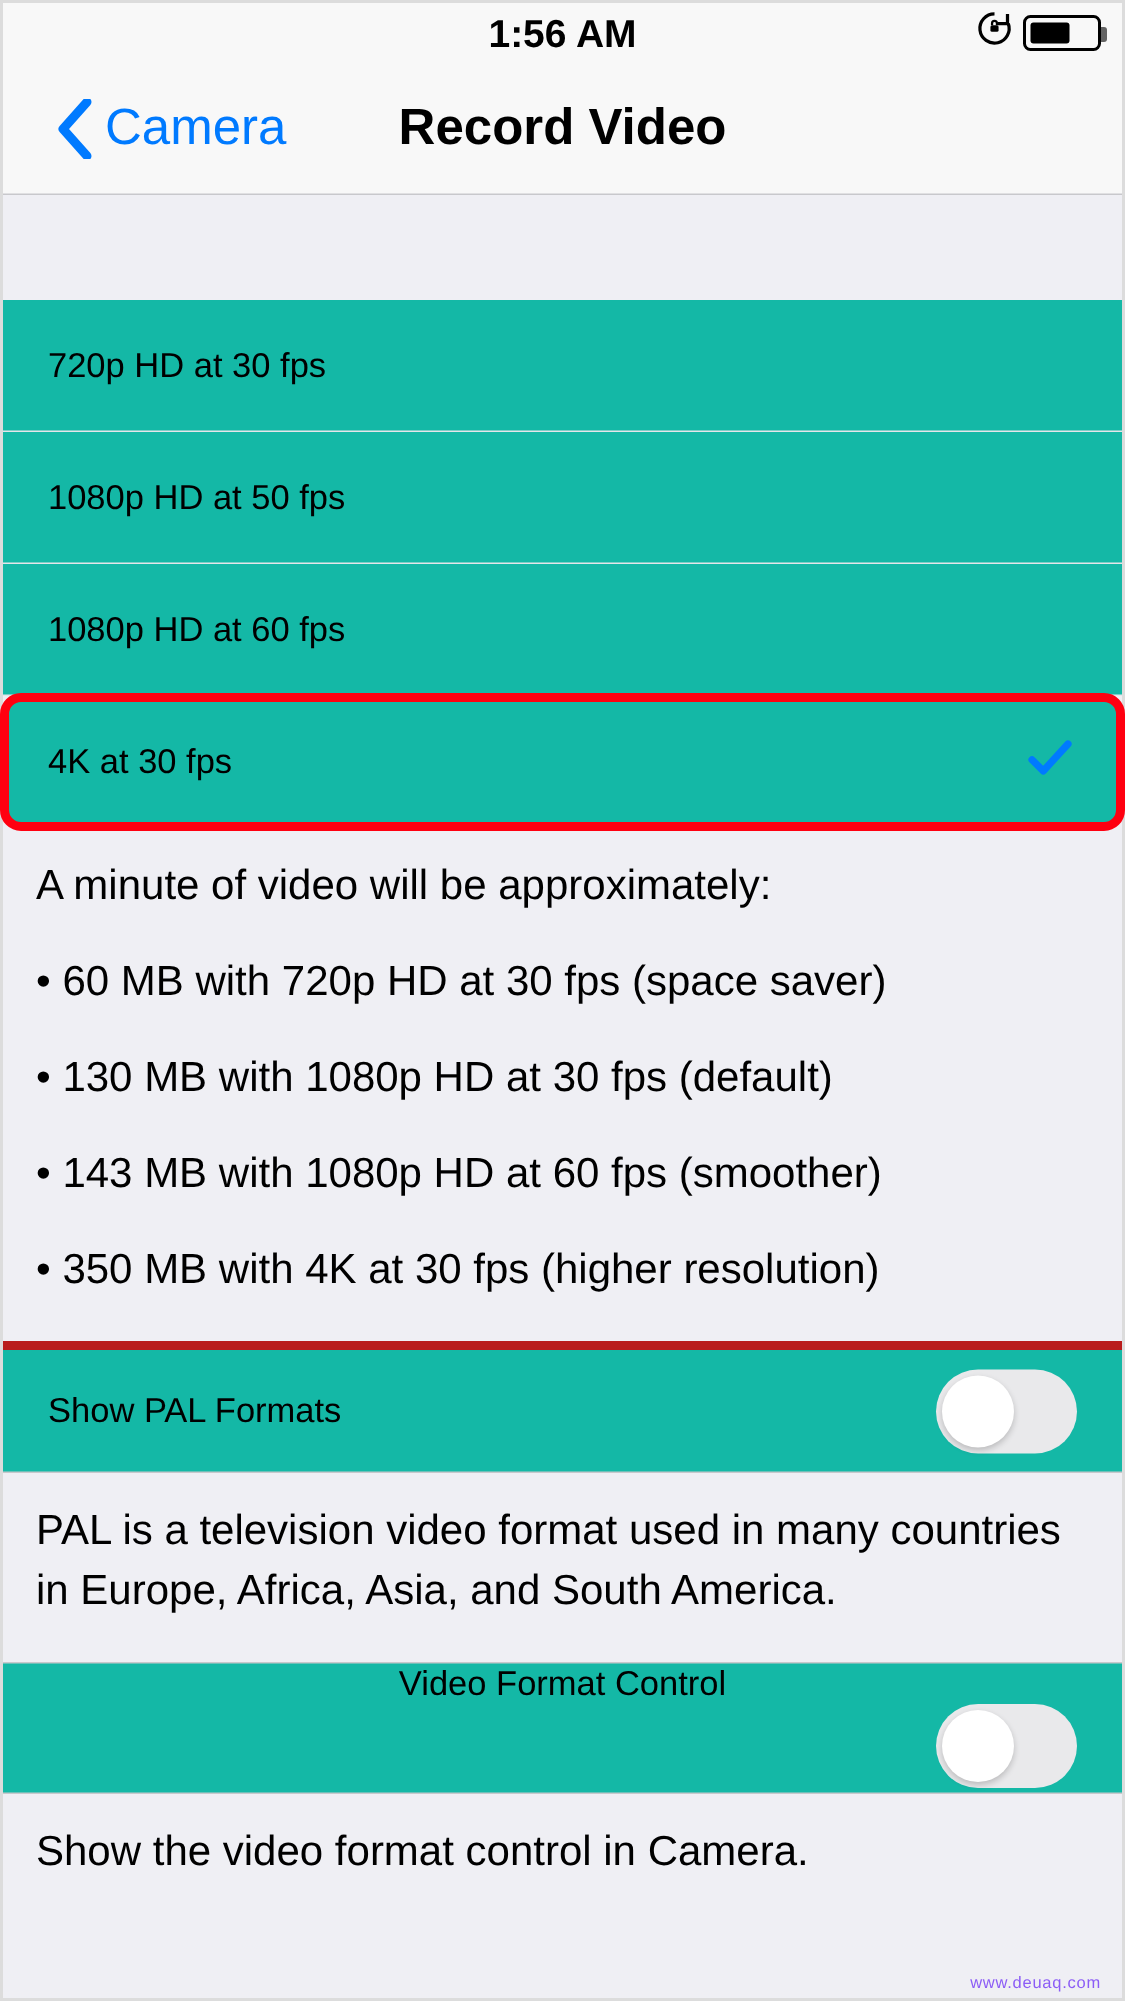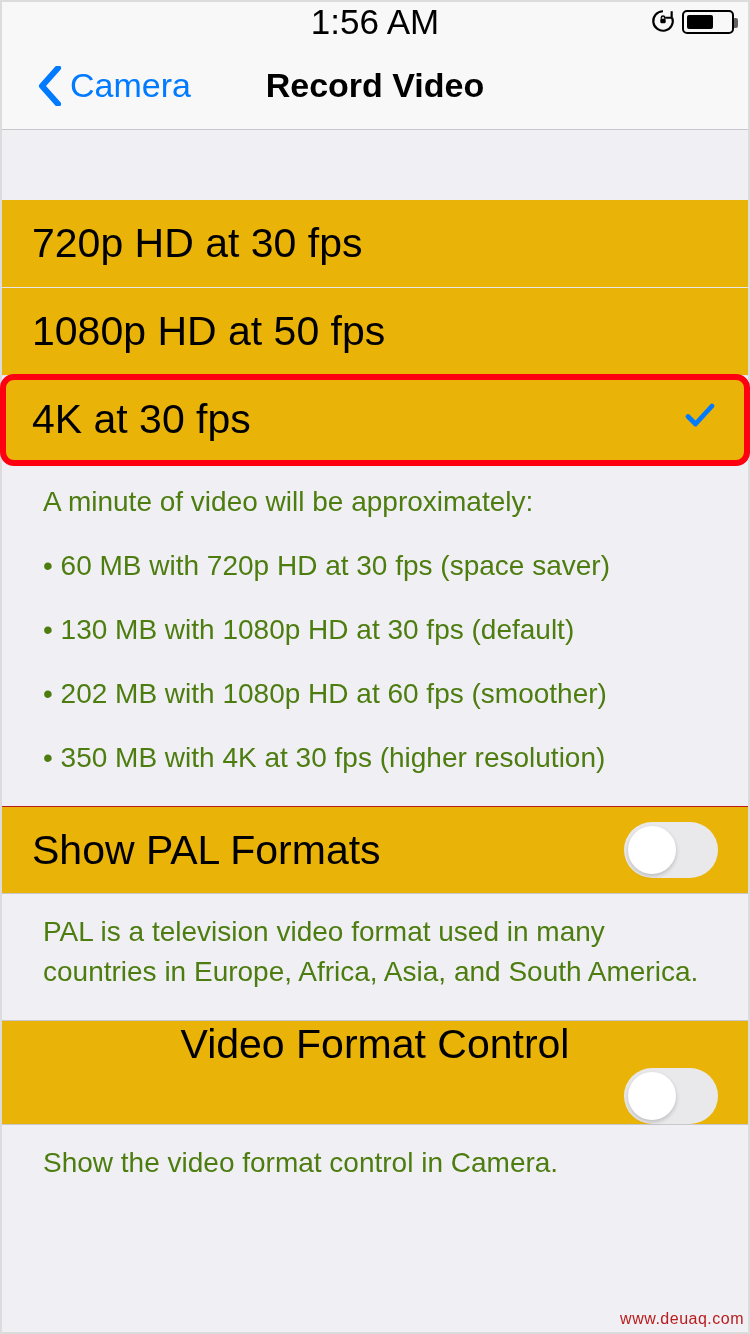--- a/index.html
+++ b/index.html
@@ -1,50 +1,50 @@
 <!DOCTYPE html>
 <html><head>
 <meta charset="utf-8">
 <style>
   * { margin: 0; padding: 0; box-sizing: border-box; }
   html, body { width: 750px; height: 1334px; font-family: -apple-system, "Helvetica Neue", Helvetica, Arial, sans-serif; background: #f2f2f7; overflow: hidden; }
   .screen { width: 750px; height: 1334px; background: #efeff4; display: flex; flex-direction: column; border: 2px solid #dcdcdc; }
 
   
-  .status-bar { height: 40px; background: #f8f8f8; display: flex; align-items: center; justify-content: center; position: relative; font-size: 35px; font-weight: 400; color: #000; }
+  .status-bar { height: 40px; background: #f8f8f8; display: flex; align-items: center; justify-content: center; position: relative; font-size: 26px; font-weight: 700; color: #000; }
   .status-right { position: absolute; right: 14px; top: 0; height: 40px; display: flex; align-items: center; gap: 6px; }
   .lock-rot { width: 26px; height: 26px; }
   .battery { width: 52px; height: 24px; border: 2px solid #000; border-radius: 5px; position: relative; display: flex; align-items: center; }
   .battery::after { content: ""; position: absolute; right: -6px; top: 6px; width: 4px; height: 10px; background: #000; border-radius: 0 2px 2px 0; opacity: .6; }
   .battery-fill { width: 55%; height: 14px; background: #000; margin-left: 3px; border-radius: 2px; }
 
   
   .nav-bar { height: 88px; background: #f8f8f8; border-bottom: 1px solid #c8c8cc; display: flex; align-items: center; position: relative; }
   .back-btn { display: flex; align-items: center; color: #007aff; font-size: 34px; padding-left: 12px; margin-left: 24px; }
   .back-chev { width: 24px; height: 40px; margin-right: 8px; }
   .nav-title { position: absolute; left: 0; right: 0; text-align: center; font-size: 34px; font-weight: 700; color: #000; pointer-events: none; }
 
   .spacer-top { height: 70px; background: #efeff4; }
 
   
-  .cell { background: #eab308; min-height: 88px; display: flex; align-items: center; padding: 0 30px; font-size: 41px; color: #000; border-bottom: 1px solid #e5e5ea; position: relative; }
+  .cell { background: #14b8a6; min-height: 88px; display: flex; align-items: center; padding: 0 30px; font-size: 23px; color: #000; border-bottom: 1px solid #e5e5ea; position: relative; }
   .cell:first-of-type { border-top: 1px solid #c8c8cc; }
   .group-end { border-bottom: 1px solid #c8c8cc; }
   .checkmark { margin-left: auto; color: #007aff; }
   .checkmark svg { width: 36px; height: 36px; }
 
   .highlight { outline: 6px solid #ff0010; outline-offset: -4px; border-radius: 12px; }
 
-  .footer-text { padding: 18px 30px 28px 41px; color: #4d7c0f; font-size: 28px; line-height: 40px; }
+  .footer-text { padding: 18px 30px 28px 22px; color: #000000; font-size: 28px; line-height: 40px; }
   .footer-text .bullet { display: block; margin-top: 24px; }
 
   .toggle { margin-left: auto; width: 94px; height: 56px; background: #e9e9eb; border-radius: 28px; position: relative; }
   .toggle::after { content: ""; position: absolute; left: 4px; top: 4px; width: 48px; height: 48px; background: #fff; border-radius: 50%; box-shadow: 0 2px 4px rgba(0,0,0,.2); }
 
-  .watermark { position: absolute; right: 6px; bottom: 6px; font-size: 16px; color: #b91c1c; letter-spacing: .5px; }
+  .watermark { position: absolute; right: 16px; bottom: 6px; font-size: 11px; color: #8b5cf6; letter-spacing: .5px; }
 </style>
 </head>
 <body>
 
 <div class="screen">
 
   <div class="status-bar">
     <span>1:56 AM</span>
     <div class="status-right">
       <span>
@@ -72,38 +72,41 @@
   </div>
 
   <div class="spacer-top"></div>
 
   <div class="cell">
     <span>720p HD at 30 fps</span>
   </div>
   <div class="cell">
     <span>1080p HD at 50 fps</span>
   </div>
+  <div class="cell">
+    <span>1080p HD at 60 fps</span>
+  </div>
   <div class="cell group-end highlight">
     <span>4K at 30 fps</span>
     <span class="checkmark">
       <svg viewBox="0 0 24 24">
           <polyline points="4,13 9,18 20,6" fill="none" stroke="#007aff" stroke-width="3.2" stroke-linecap="round" stroke-linejoin="round"></polyline>
         </svg>
     </span>
   </div>
 
   <div class="footer-text">
     <span>A minute of video will be approximately:</span>
     <span class="bullet">• <span>60 MB with 720p HD at 30 fps (space saver)</span></span>
     <span class="bullet">• <span>130 MB with 1080p HD at 30 fps (default)</span></span>
-    <span class="bullet">• <span>202 MB with 1080p HD at 60 fps (smoother)</span></span>
+    <span class="bullet">• <span>143 MB with 1080p HD at 60 fps (smoother)</span></span>
     <span class="bullet">• <span>350 MB with 4K at 30 fps (higher resolution)</span></span>
   </div>
 
-  <div class="cell group-end" style="border-top:1px solid #b91c1c;gap:11px;">
+  <div class="cell group-end" style="border-top:6px solid #b91c1c;gap:11px;">
     <span>Show PAL Formats</span>
     <span class="toggle"></span>
   </div>
   <div class="footer-text">PAL is a television video format used in many countries in Europe, Africa, Asia, and South America.</div>
 
   <div class="cell group-end" style="border-top:1px solid #c8c8cc;flex-direction:column;">
     <span>Video Format Control</span>
     <span class="toggle"></span>
   </div>
   <div class="footer-text">Show the video format control in Camera.</div>

